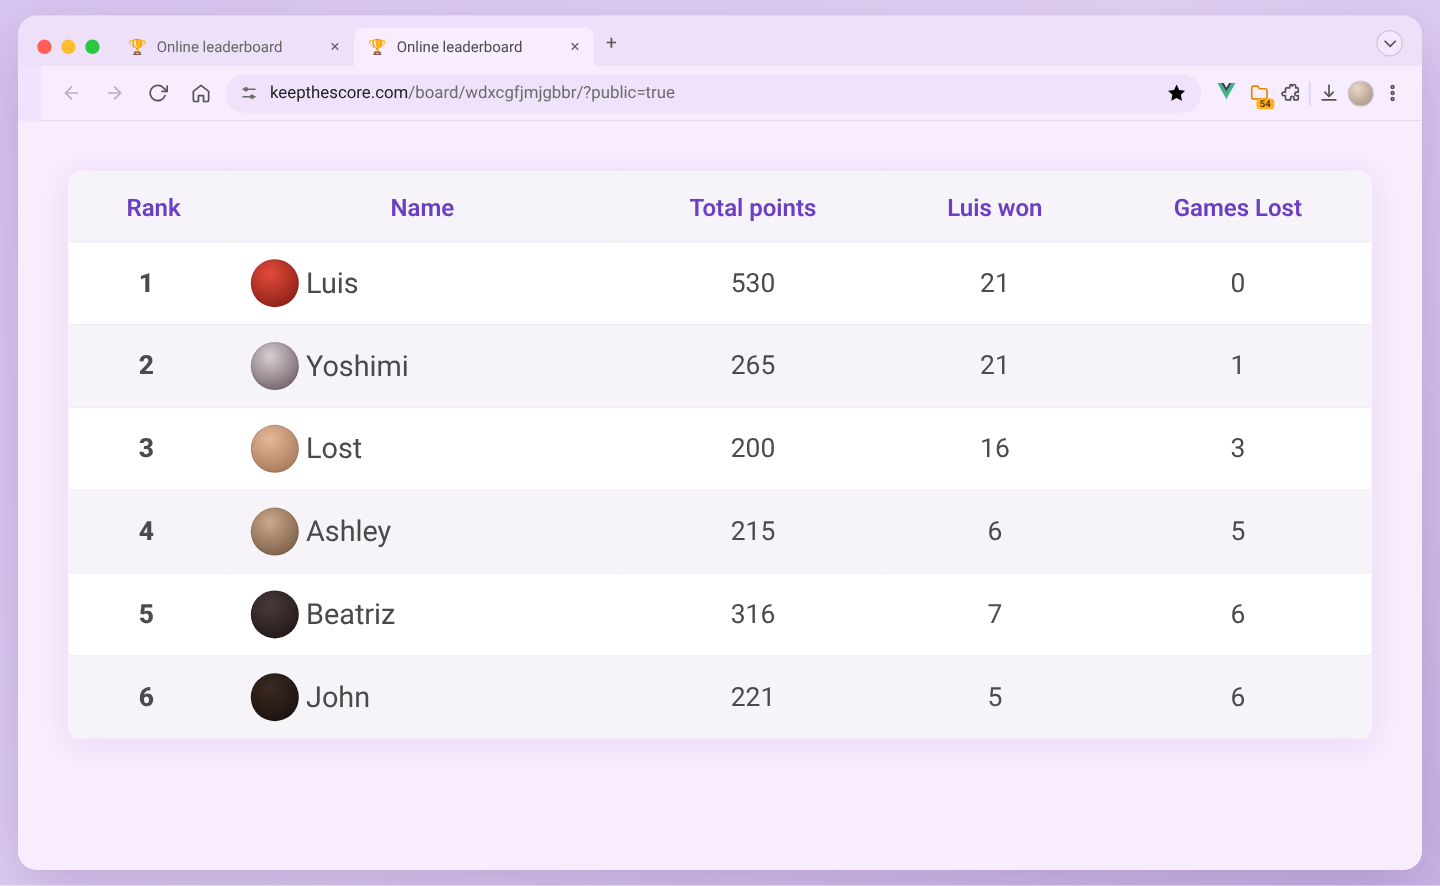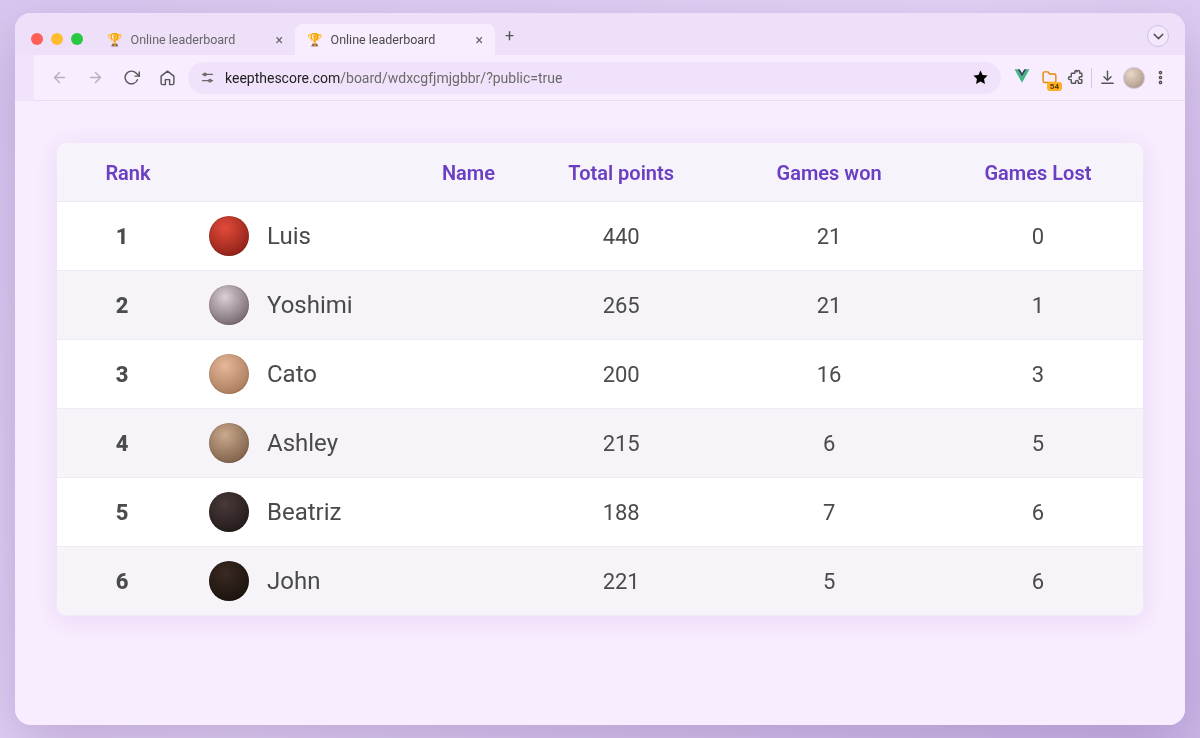--- a/index.html
+++ b/index.html
@@ -121,21 +121,21 @@
       background: #fff;
       border-radius: 10px;
       box-shadow: 0 4px 24px rgba(90,50,140,0.10);
       overflow: hidden;
     }
     table.leaderboard {
       width: 100%;
       border-collapse: collapse;
     }
     table.leaderboard thead th {
-      text-align: right;
+      text-align: center;
       padding: 18px 22px 16px;
       font-size: 20px;
       font-weight: 600;
       color: #6a3fc2;
       background: #f7f3fb;
       border-bottom: 1px solid #eee6f5;
     }
     table.leaderboard thead th.center { text-align: center; }
     table.leaderboard tbody tr:nth-child(even) { background: #f6f3f9; }
     table.leaderboard tbody tr:nth-child(odd) { background: #fff; }
@@ -147,21 +147,21 @@
       border-bottom: 1px solid #f0eaf6;
     }
     td.rank-cell {
       width: 130px;
       text-align: center;
       font-weight: 800;
       font-size: 30px;
       color: #6a3fc2;
     }
     td.name-cell { width: 330px; }
-    .name-wrap { display: flex; align-items: center; gap: 18px; }
+    .name-wrap { display: flex; align-items: center; gap: 6px; }
     .player-avatar {
       width: 40px; height: 40px; border-radius: 50%;
       background: #888; flex-shrink: 0;
       box-shadow: inset 0 0 0 1px rgba(0,0,0,0.08);
     }
     .player-name { font-size: 24px; color: #4a4a4a; font-weight: 400; }
     td.num-cell { text-align: center; font-size: 24px; color: #4a4a4a; }
     
     .av-0 { background: radial-gradient(circle at 40% 30%, #e24b3a, #7a1610); }
     .av-1 { background: radial-gradient(circle at 40% 30%, #d9cfd4, #5d4c55); }
@@ -286,55 +286,55 @@
   </div>
 
   <div class="page">
     <div class="card">
       <table class="leaderboard">
         <thead>
           <tr>
             <th style="text-align:center; padding-left:34px">Rank</th>
             <th>Name</th>
             <th class="center">Total points</th>
-            <th class="center">Games won</th>
+            <th class="center">Luis won</th>
             <th class="center">Games Lost</th>
           </tr>
         </thead>
         <tbody id="lb-body">
             <tr>
               <td class="rank-cell">1</td>
               <td class="name-cell">
                 <div class="name-wrap">
                   <div class="player-avatar av-0"></div>
                   <span class="player-name">Luis</span>
                 </div>
               </td>
-              <td class="num-cell">440</td>
+              <td class="num-cell">530</td>
               <td class="num-cell">21</td>
               <td class="num-cell">0</td>
             </tr>
             <tr>
               <td class="rank-cell">2</td>
               <td class="name-cell">
                 <div class="name-wrap">
                   <div class="player-avatar av-1"></div>
                   <span class="player-name">Yoshimi</span>
                 </div>
               </td>
               <td class="num-cell">265</td>
               <td class="num-cell">21</td>
               <td class="num-cell">1</td>
             </tr>
             <tr>
               <td class="rank-cell">3</td>
               <td class="name-cell">
                 <div class="name-wrap">
                   <div class="player-avatar av-2"></div>
-                  <span class="player-name">Cato</span>
+                  <span class="player-name">Lost</span>
                 </div>
               </td>
               <td class="num-cell">200</td>
               <td class="num-cell">16</td>
               <td class="num-cell">3</td>
             </tr>
             <tr>
               <td class="rank-cell">4</td>
               <td class="name-cell">
                 <div class="name-wrap">
@@ -347,21 +347,21 @@
               <td class="num-cell">5</td>
             </tr>
             <tr>
               <td class="rank-cell">5</td>
               <td class="name-cell">
                 <div class="name-wrap">
                   <div class="player-avatar av-4"></div>
                   <span class="player-name">Beatriz</span>
                 </div>
               </td>
-              <td class="num-cell">188</td>
+              <td class="num-cell">316</td>
               <td class="num-cell">7</td>
               <td class="num-cell">6</td>
             </tr>
             <tr>
               <td class="rank-cell">6</td>
               <td class="name-cell">
                 <div class="name-wrap">
                   <div class="player-avatar av-5"></div>
                   <span class="player-name">John</span>
                 </div>

